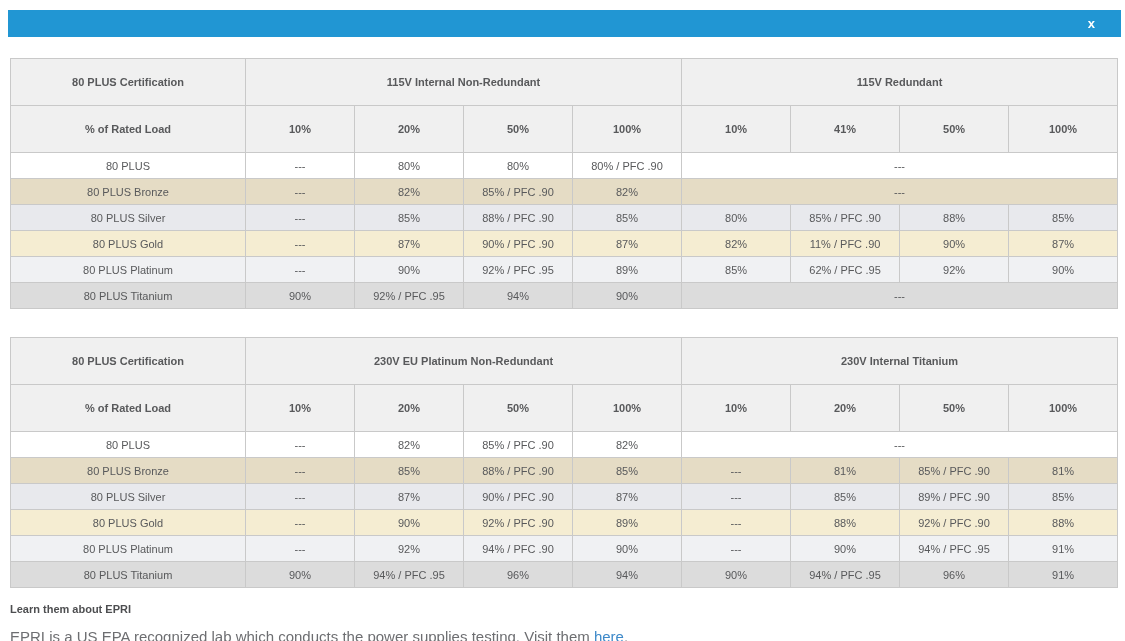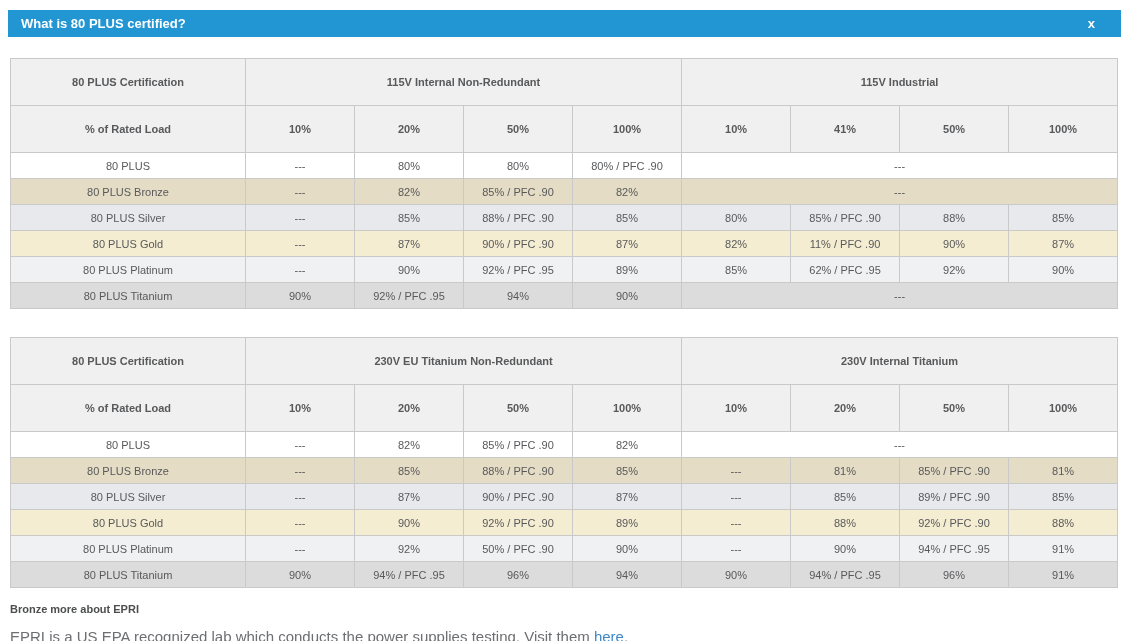--- a/index.html
+++ b/index.html
@@ -77,41 +77,40 @@
   }
   .footer-note a {
     text-decoration: none;
     cursor: pointer;
   }
 </style>
 </head>
 <body>
 
 <div class="titlebar" style="background: rgb(33, 150, 211);">
-  <span class="title">What is 80 PLUS certified?</span>
   <span class="close">x</span>
 </div>
 
 <table class="cert-table" id="table1">
   <colgroup>
     <col style="width:235px">
     <col style="width:109px">
       <col style="width:109px">
       <col style="width:109px">
       <col style="width:109px">
     <col style="width:109px">
       <col style="width:109px">
       <col style="width:109px">
       <col style="width:109px">
   </colgroup>
   <thead>
     <tr>
       <th>80 PLUS Certification</th>
       <th colspan="4">115V Internal Non-Redundant</th>
-      <th colspan="4">115V Industrial</th>
+      <th colspan="4">115V Redundant</th>
     </tr>
     <tr>
       <th>% of Rated Load</th>
       <th>10%</th>
       <th>20%</th>
       <th>50%</th>
       <th>100%</th>
       <th>10%</th>
       <th>41%</th>
       <th>50%</th>
@@ -187,21 +186,21 @@
       <col style="width:109px">
       <col style="width:109px">
     <col style="width:109px">
       <col style="width:109px">
       <col style="width:109px">
       <col style="width:109px">
   </colgroup>
   <thead>
     <tr>
       <th>80 PLUS Certification</th>
-      <th colspan="4">230V EU Titanium Non-Redundant</th>
+      <th colspan="4">230V EU Platinum Non-Redundant</th>
       <th colspan="4">230V Internal Titanium</th>
     </tr>
     <tr>
       <th>% of Rated Load</th>
       <th>10%</th>
       <th>20%</th>
       <th>50%</th>
       <th>100%</th>
       <th>10%</th>
       <th>20%</th>
@@ -248,35 +247,35 @@
         <td style="background: rgb(245, 237, 210);">89%</td>
         <td style="background: rgb(245, 237, 210);">---</td>
         <td style="background: rgb(245, 237, 210);">88%</td>
         <td style="background: rgb(245, 237, 210);">92% / PFC .90</td>
         <td style="background: rgb(245, 237, 210);">88%</td>
       </tr>
       <tr>
         <td style="background: rgb(240, 241, 243);">80 PLUS Platinum</td>
         <td style="background: rgb(240, 241, 243);">---</td>
         <td style="background: rgb(240, 241, 243);">92%</td>
-        <td style="background: rgb(240, 241, 243);">50% / PFC .90</td>
+        <td style="background: rgb(240, 241, 243);">94% / PFC .90</td>
         <td style="background: rgb(240, 241, 243);">90%</td>
         <td style="background: rgb(240, 241, 243);">---</td>
         <td style="background: rgb(240, 241, 243);">90%</td>
         <td style="background: rgb(240, 241, 243);">94% / PFC .95</td>
         <td style="background: rgb(240, 241, 243);">91%</td>
       </tr>
       <tr>
         <td style="background: rgb(220, 220, 220);">80 PLUS Titanium</td>
         <td style="background: rgb(220, 220, 220);">90%</td>
         <td style="background: rgb(220, 220, 220);">94% / PFC .95</td>
         <td style="background: rgb(220, 220, 220);">96%</td>
         <td style="background: rgb(220, 220, 220);">94%</td>
         <td style="background: rgb(220, 220, 220);">90%</td>
         <td style="background: rgb(220, 220, 220);">94% / PFC .95</td>
         <td style="background: rgb(220, 220, 220);">96%</td>
         <td style="background: rgb(220, 220, 220);">91%</td>
       </tr>
     </tbody>
 </table>
 
-<div class="footer-heading">Bronze more about EPRI</div>
+<div class="footer-heading">Learn them about EPRI</div>
 <div class="footer-note"><span>EPRI is a US EPA recognized lab which conducts the power supplies testing. Visit them </span><a href="#" style="color: rgb(61, 137, 201);">here</a><span>.</span></div>
 
 </body></html>

